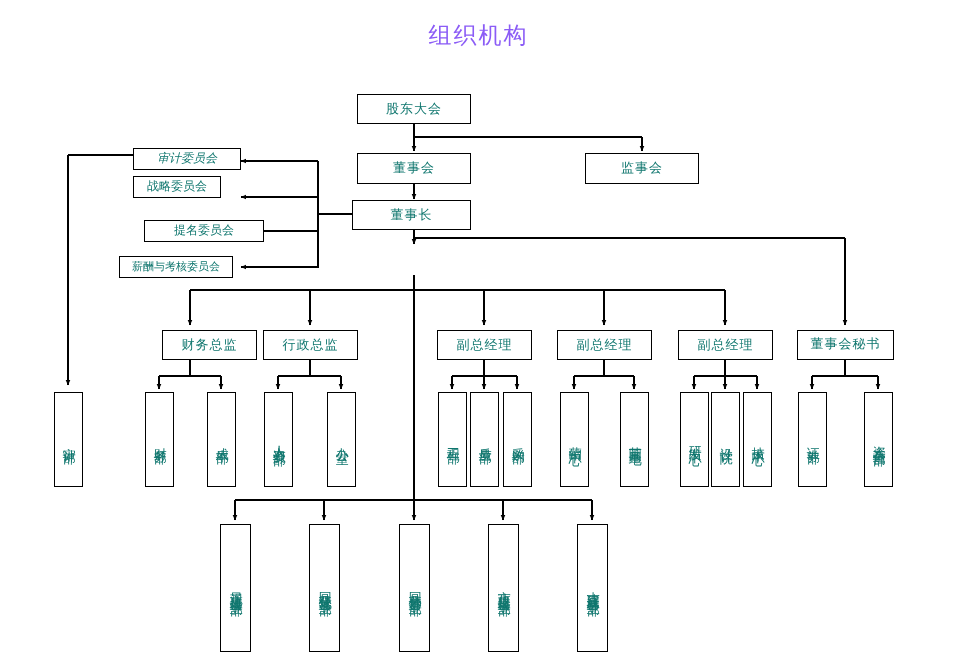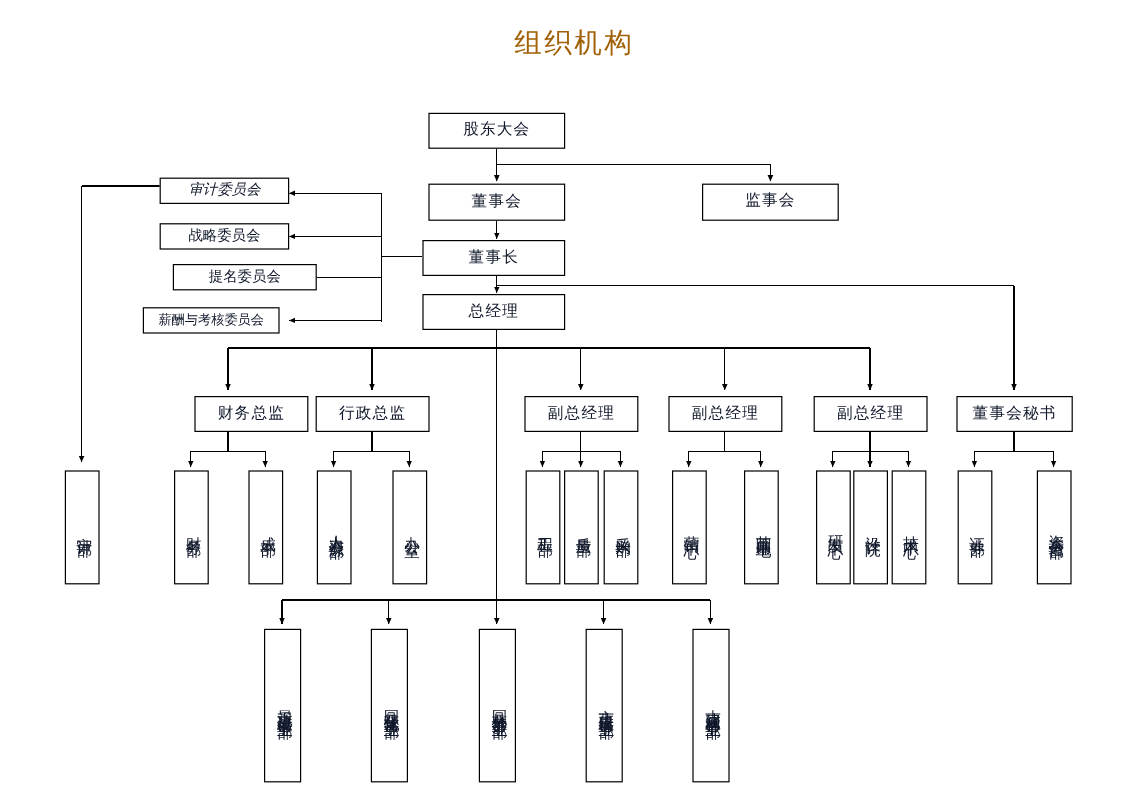--- a/index.html
+++ b/index.html
@@ -19,42 +19,42 @@
     overflow: hidden;
   }
   #chart-title {
     position: absolute;
     left: 0;
     top: 20px;
     width: 957px;
     text-align: center;
     font-size: 23px;
     letter-spacing: 2px;
-    color: #a16207;
+    color: #8b5cf6;
     font-family: "DejaVu Sans", "Liberation Sans", sans-serif;
   }
   svg.connectors {
     position: absolute;
     left: 0;
     top: 0;
     width: 957px;
     height: 671px;
     pointer-events: none;
   }
   .node {
     position: absolute;
     box-sizing: border-box;
     border: 1px solid #000000;
     background: #ffffff;
     display: flex;
     align-items: center;
     justify-content: center;
     font-size: 13px;
     line-height: 1.12;
-    color: #0f172a;
+    color: #0f766e;
     text-align: center;
     overflow: hidden;
   }
   .node.horiz {
     white-space: nowrap;
     letter-spacing: 1px;
   }
   .node.vert {
     writing-mode: vertical-rl;
     text-orientation: upright;
@@ -150,31 +150,30 @@
       <path d="M235,500 L235,520" marker-end="url(#ah)"></path>
       <path d="M324,500 L324,520" marker-end="url(#ah)"></path>
       <path d="M414,500 L414,520" marker-end="url(#ah)"></path>
       <path d="M503,500 L503,520" marker-end="url(#ah)"></path>
       <path d="M592,500 L592,520" marker-end="url(#ah)"></path>
     </g>
   </svg>
 
   <div class="node horiz" style="left:357px; top:94px; width:114px; height:30px;">股东大会</div>
 
-  <div class="node horiz" style="left:357px; top:153px; width:114px; height:31px;font-family:Liberation Serif, serif;">董事会</div>
+  <div class="node horiz" style="left:357px; top:153px; width:114px; height:31px;">董事会</div>
 
   <div class="node horiz" style="left:352px; top:200px; width:119px; height:30px;">董事长</div>
 
   <div class="node horiz" style="left:585px; top:153px; width:114px; height:31px;">监事会</div>
 
-  <div class="node horiz" style="left:352px; top:245px; width:119px; height:30px;">总经理</div>
 
   <div class="node horiz small" style="left:133px; top:148px; width:108px; height:22px;font-style:italic;">审计委员会</div>
 
-  <div class="node horiz small" style="left:133px; top:186px; width:108px; height:22px;">战略委员会</div>
+  <div class="node horiz small" style="left:133px; top:176px; width:88px; height:22px;">战略委员会</div>
 
   <div class="node horiz small" style="left:144px; top:220px; width:120px; height:22px;">提名委员会</div>
 
   <div class="node horiz small" style="left:119px; top:256px; width:114px; height:22px; font-size:11px; letter-spacing:0;">薪酬与考核委员会</div>
 
   <div class="node vert" style="left:54px; top:392px; width:29px; height:95px;">审计部</div>
 
   <div class="node horiz" style="left:143px; top:330px; width:95px; height:30px;margin-left:19px;">财务总监</div>
 
   <div class="node horiz" style="left:263px; top:330px; width:95px; height:30px;">行政总监</div>

